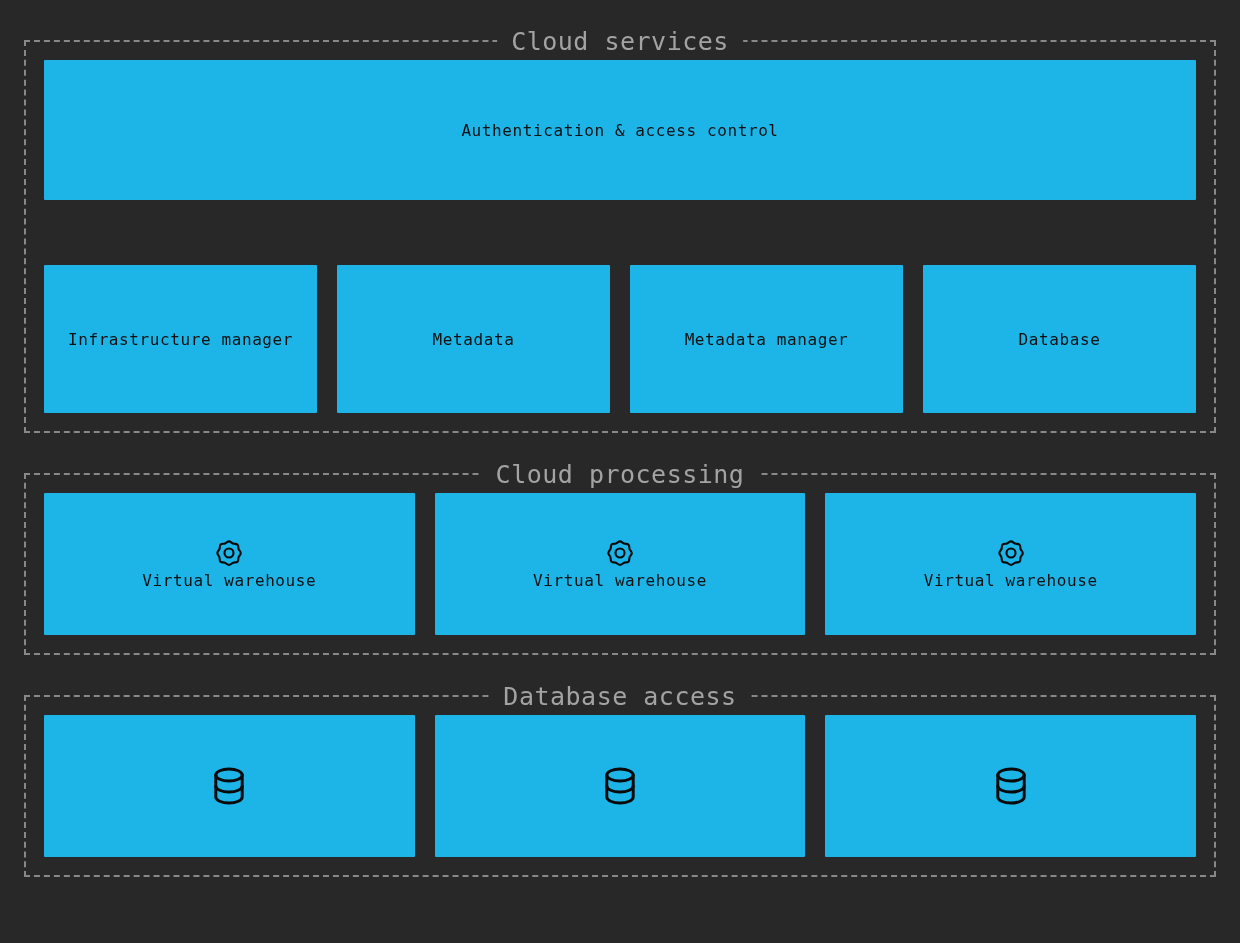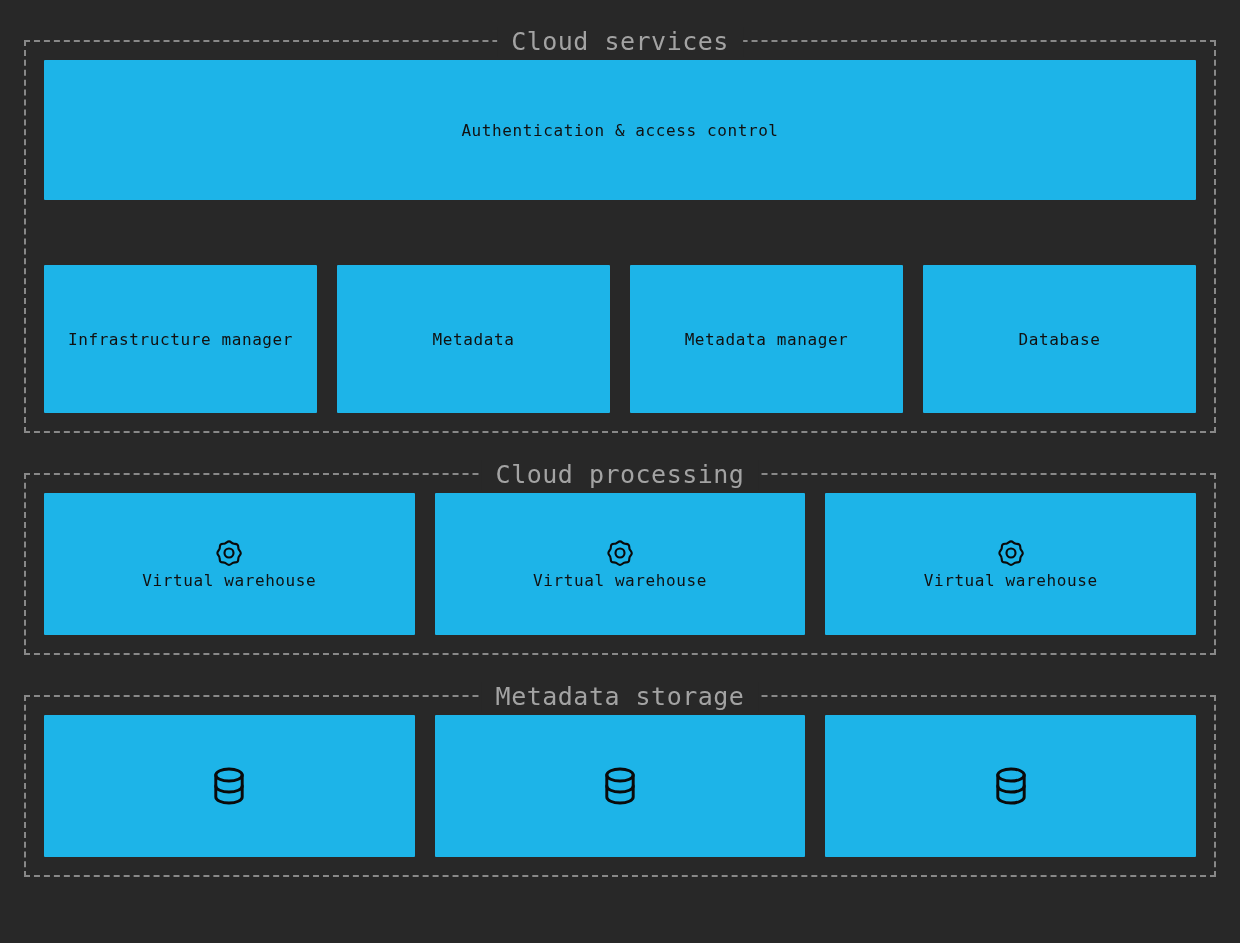--- a/index.html
+++ b/index.html
@@ -162,21 +162,21 @@
           <span class="node-label">Virtual warehouse</span>
         </div>
 
       </div>
     </div>
   </div>
 
   <div class="gap-a"></div>
 
   <div class="section">
-    <div class="section-title">Metadata storage</div>
+    <div class="section-title">Database access</div>
 
     <div class="section-body">
       <div class="row">
 
         <div class="node node-db">
           <span class="icon">
             <svg width="44" height="44" viewBox="0 0 24 24" fill="none" stroke="#0a0a0a" stroke-width="1.6" stroke-linecap="round" stroke-linejoin="round">
               <ellipse cx="12" cy="6" rx="7.2" ry="3.3"></ellipse>
               <path d="M4.8 6v12c0 1.82 3.22 3.3 7.2 3.3s7.2-1.48 7.2-3.3V6"></path>
               <path d="M4.8 12c0 1.82 3.22 3.3 7.2 3.3s7.2-1.48 7.2-3.3"></path>

